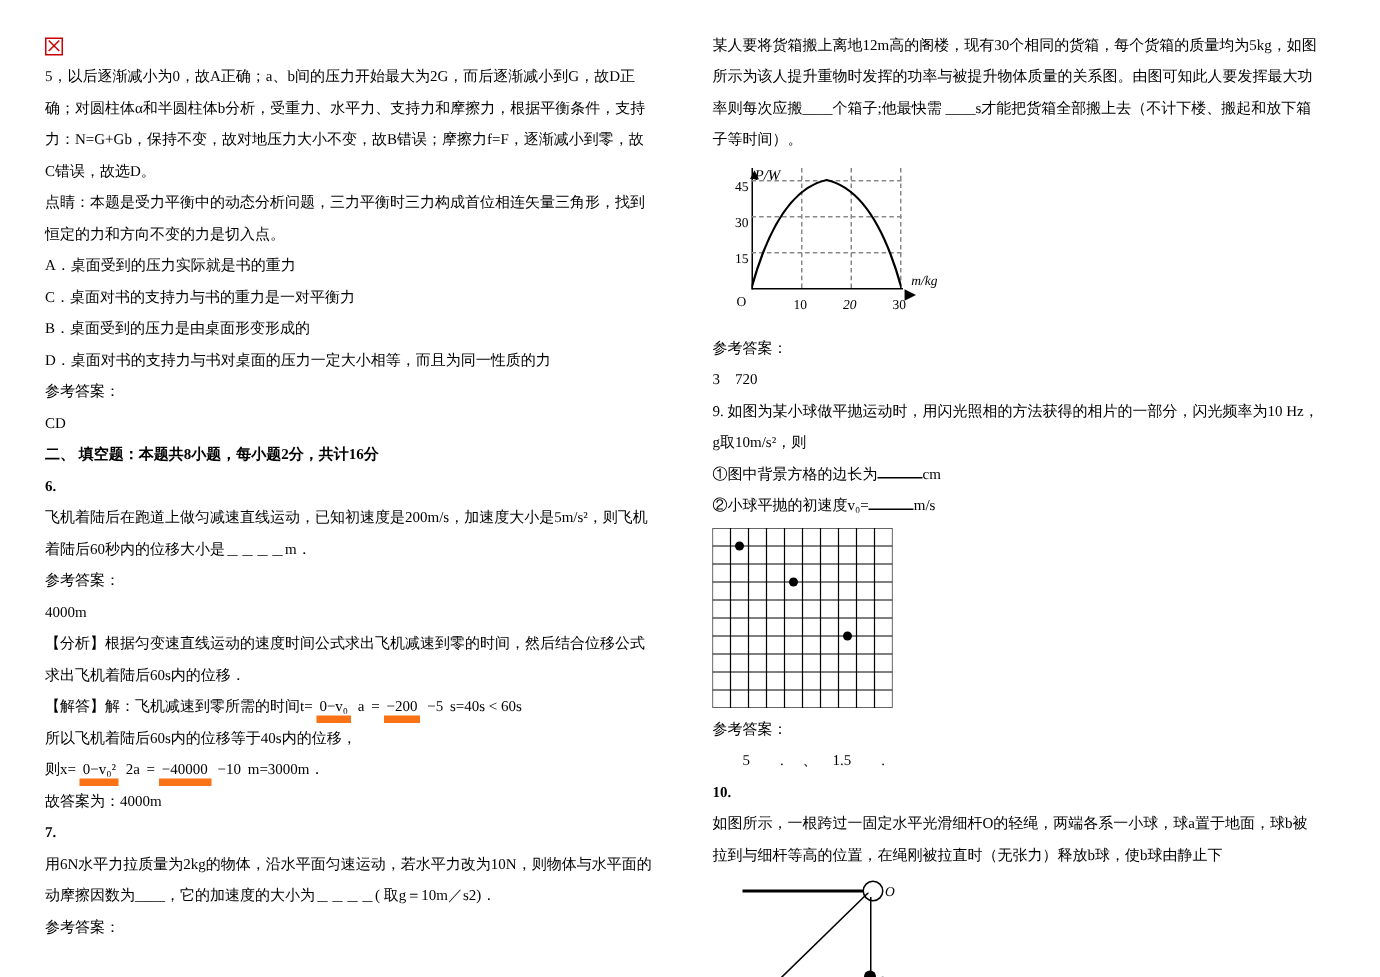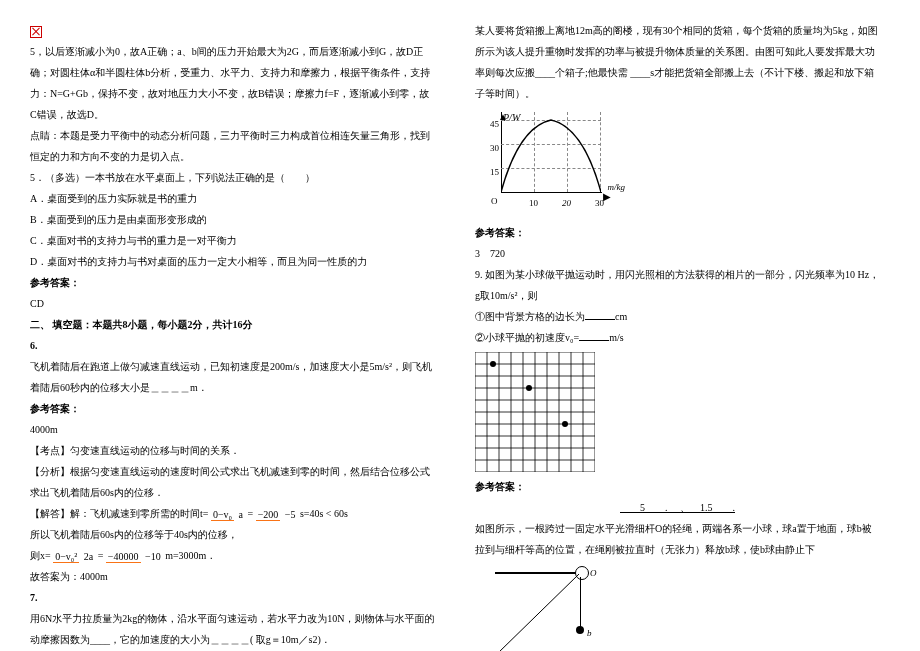--- a/index.html
+++ b/index.html
@@ -15,34 +15,34 @@
   .page-wrap {
     display: flex;
     gap: 40px;
   }
   .col {
     width: 405px;
     line-height: 2.1;
   }
   .col p { margin: 0; }
   .section-heading { font-weight: bold; margin-top: 6px; }
-  .answer-label { font-weight: bold; }
+  .answer-label { font-weight: normal; }
   .option-line { }
   .formula {
     font-family: "Times New Roman", serif;
     white-space: nowrap;
   }
   .frac {
     display: inline-block;
     vertical-align: middle;
     text-align: center;
     font-size: 10px;
     line-height: 1.1;
   }
-  .frac .top { border-bottom: 1px solid #f97316; padding: 0 2px; }
+  .frac .top { border-bottom: 5px solid #f97316; padding: 0 2px; }
   .frac .bot { padding: 0 2px; }
   .blank {
     display:inline-block;
     border-bottom:1px solid #000;
     min-width:30px;
     height:10px;
     vertical-align:baseline;
   }
 
   .icon-box {
@@ -99,35 +99,33 @@
 
 <div class="page-wrap">
 
   <div class="col">
     <p>
       <span class="icon-box"></span>
     </p>
     <p>5，以后逐渐减小为0，故A正确；a、b间的压力开始最大为2G，而后逐渐减小到G，故D正确；对圆柱体α和半圆柱体b分析，受重力、水平力、支持力和摩擦力，根据平衡条件，支持力：N=G+Gb，保持不变，故对地压力大小不变，故B错误；摩擦力f=F，逐渐减小到零，故C错误，故选D。</p>
     <p>点睛：本题是受力平衡中的动态分析问题，三力平衡时三力构成首位相连矢量三角形，找到恒定的力和方向不变的力是切入点。</p>
 
-    <p>5．（多选）一本书放在水平桌面上，下列说法正确的是（　　）</p>
     <p class="option-line">A．桌面受到的压力实际就是书的重力</p>
+    <p class="option-line">C．桌面对书的支持力与书的重力是一对平衡力</p>
     <p class="option-line">B．桌面受到的压力是由桌面形变形成的</p>
-    <p class="option-line">C．桌面对书的支持力与书的重力是一对平衡力</p>
     <p class="option-line">D．桌面对书的支持力与书对桌面的压力一定大小相等，而且为同一性质的力</p>
     <p class="answer-label">参考答案：</p>
     <p>CD</p>
 
     <p class="section-heading">二、 填空题：本题共8小题，每小题2分，共计16分</p>
 
     <p class="section-heading">6.</p>
     <p>飞机着陆后在跑道上做匀减速直线运动，已知初速度是200m/s，加速度大小是5m/s²，则飞机着陆后60秒内的位移大小是＿＿＿＿m．</p>
     <p class="answer-label">参考答案：</p>
     <p>4000m</p>
-    <p>【考点】匀变速直线运动的位移与时间的关系．</p>
     <p>【分析】根据匀变速直线运动的速度时间公式求出飞机减速到零的时间，然后结合位移公式求出飞机着陆后60s内的位移．</p>
 
     <p>
       <span>【解答】解：飞机减速到零所需的时间t=</span>
       <span class="frac formula">
         <span class="top">0−v₀</span>
         <span class="bot">a</span>
       </span>
       <span class="formula">=</span>
       <span class="frac formula">
@@ -222,22 +220,23 @@
             <line x1="0" y1="96" x2="120" y2="96"></line>
             <line x1="0" y1="108" x2="120" y2="108"></line>
         </g>
         <circle cx="18" cy="12" r="3" fill="#000"></circle>
         <circle cx="54" cy="36" r="3" fill="#000"></circle>
         <circle cx="90" cy="72" r="3" fill="#000"></circle>
       </svg>
     </div>
 
     <p class="answer-label">参考答案：</p>
-    <p style="text-decoration:underline;text-align:center;">　　5　　.　  、　1.5　　.</p>
-
+    <p style="">　　5　　.　  、　1.5　　.</p>
+
+    <p class="section-heading">10.</p>
     <p>如图所示，一根跨过一固定水平光滑细杆O的轻绳，两端各系一小球，球a置于地面，球b被拉到与细杆等高的位置，在绳刚被拉直时（无张力）释放b球，使b球由静止下</p>
 
     <div class="pulley-fig">
       <div class="bar"></div>
       <div class="pulley"></div>
       <span class="pulley-lbl">O</span>
       <div class="rope-v"></div>
       <div class="ball-b"></div>
       <span class="ball-b-lbl">b</span>
       <svg class="rope-d" viewBox="0 0 85 82">

